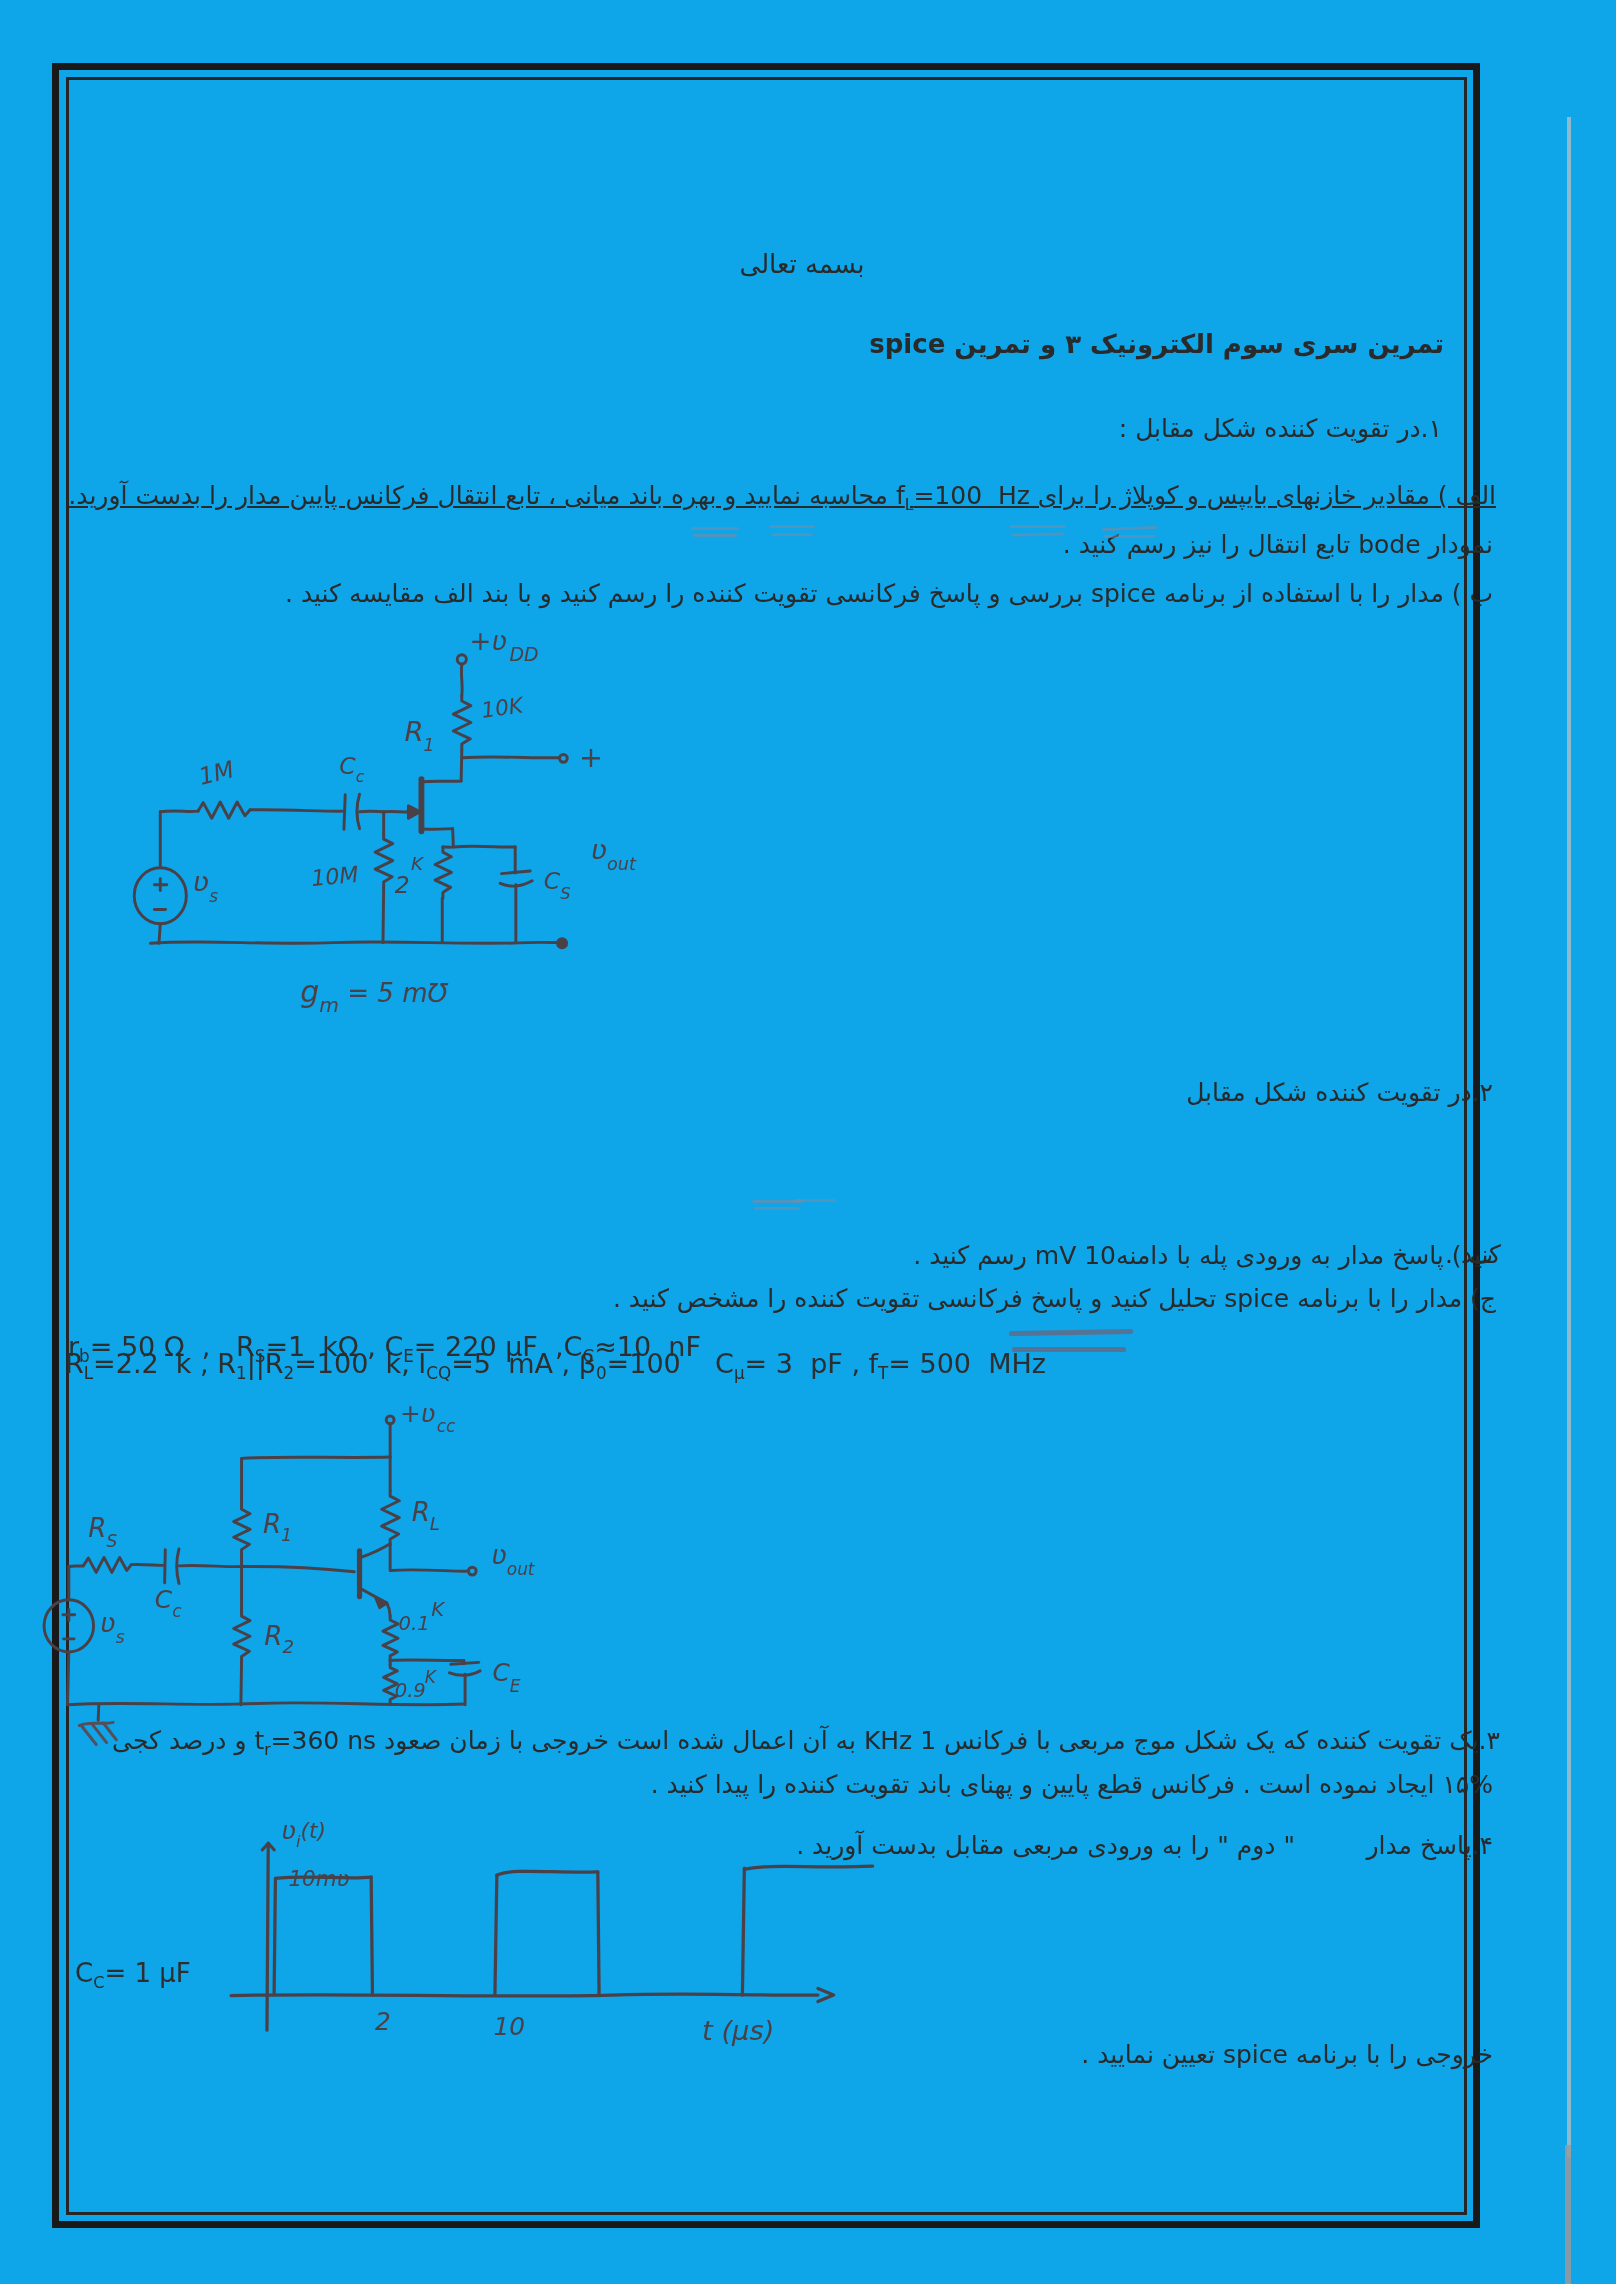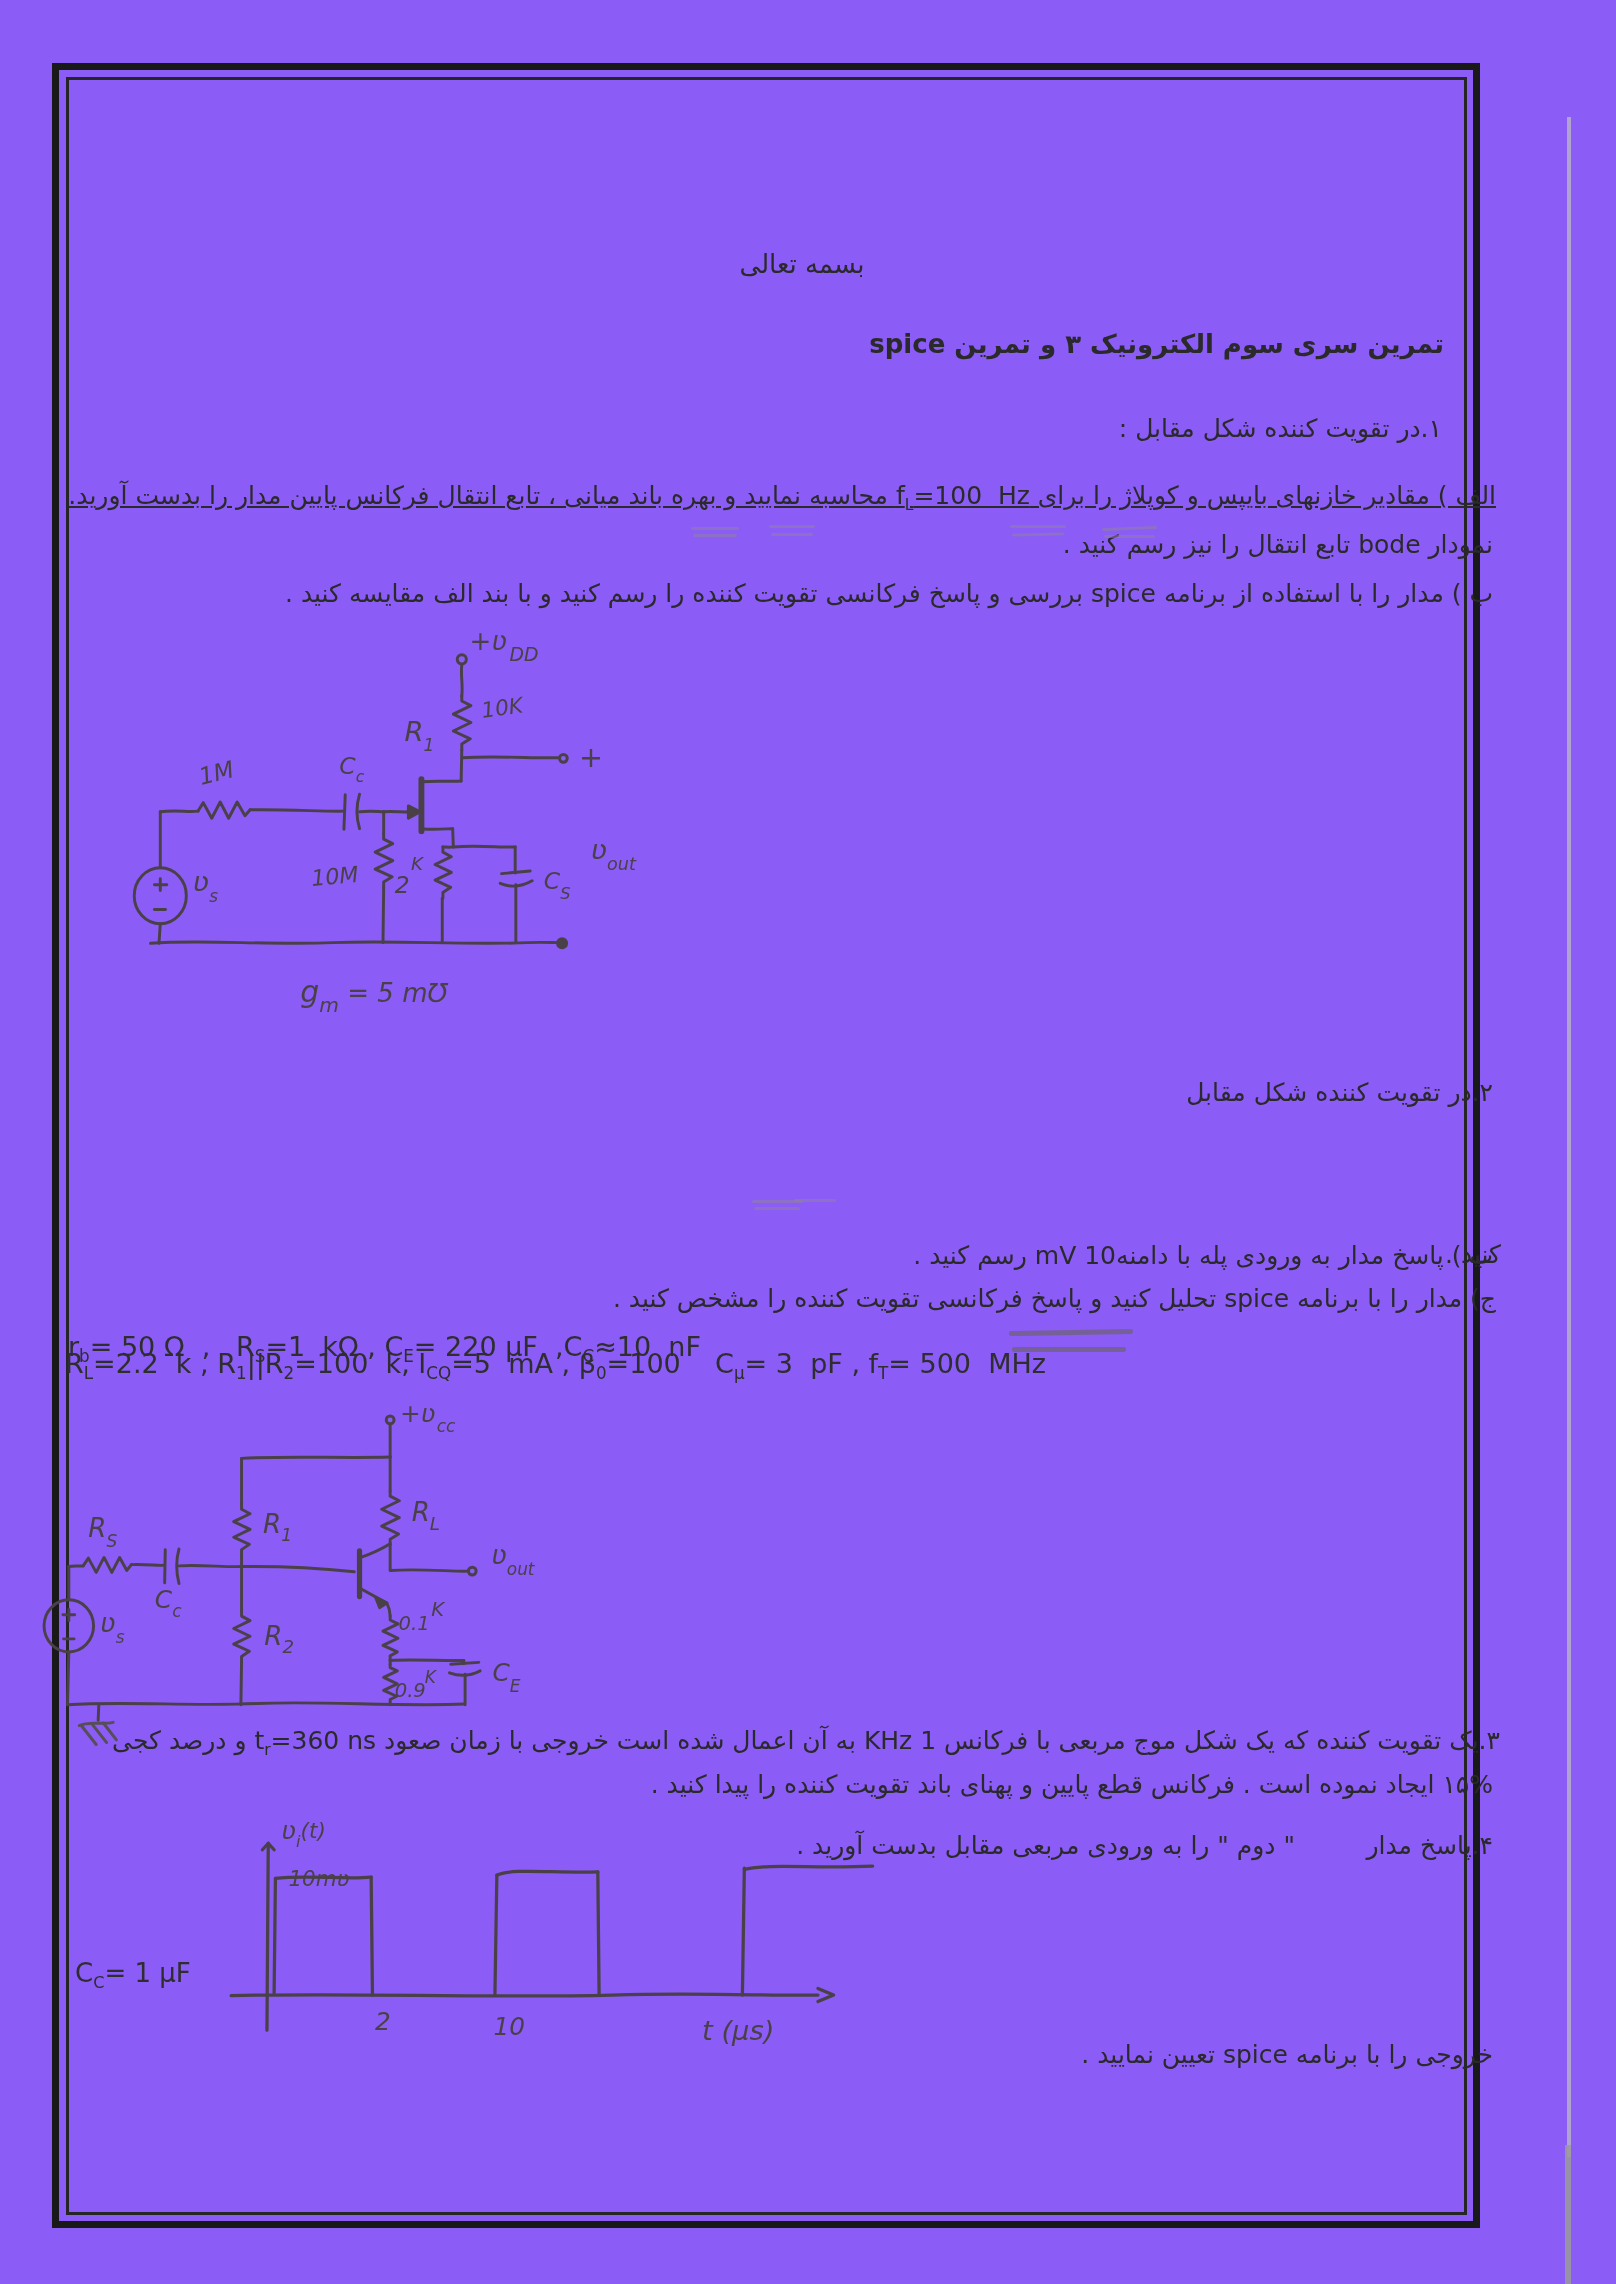--- a/index.html
+++ b/index.html
@@ -1,16 +1,16 @@
 <!DOCTYPE html>
 <html style="font-size:10.4px"><head>
 <meta charset="utf-8">
 <style>
   html,body{margin:0;padding:0;background:#ffffff;}
-  .page{position:relative;width:1617px;height:2284px;background:#8b5cf6;
+  .page{position:relative;width:1617px;height:2284px;background:#0ea5e9;
         font-family:"DejaVu Sans",sans-serif;overflow:hidden;}
   .abs{position:absolute;}
   .fa{direction:rtl;color:#2a2a2a;font-size:25px;white-space:nowrap;line-height:1.25;}
   .en{direction:ltr;color:#2e2e2e;font-size:27px;white-space:nowrap;line-height:1.2;}
   sub{font-size:62%;}
   .bold{font-weight:bold;}
   .frame-outer{position:absolute;left:52px;top:63px;width:1428px;height:2165px;
                border:7.8px solid #191919;box-sizing:border-box;}
   .frame-inner{position:absolute;left:6.5px;top:6.5px;right:6.5px;bottom:6.5px;
                border:3.3px solid #262626;}

